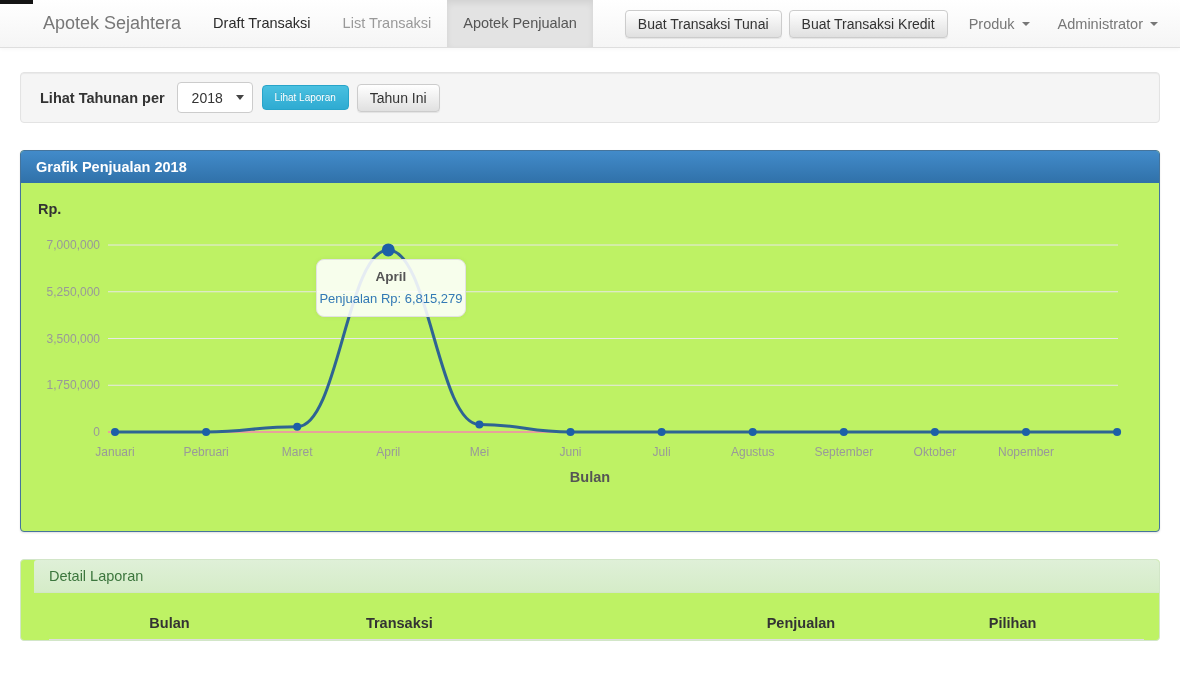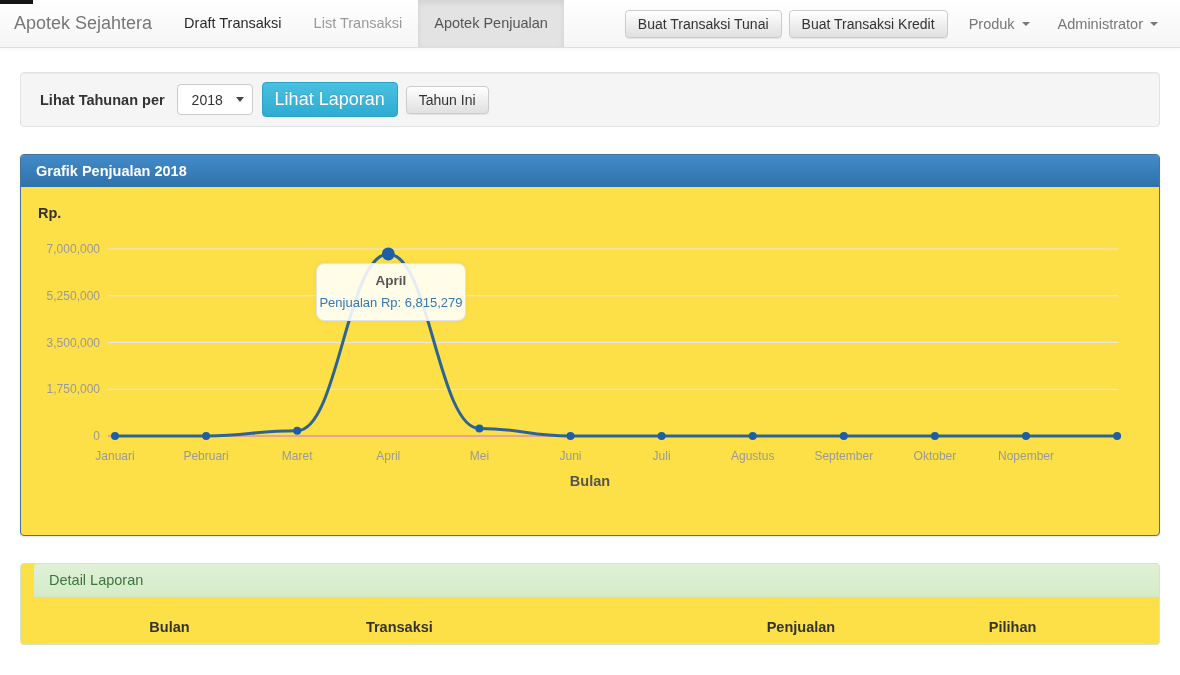--- a/index.html
+++ b/index.html
@@ -3,56 +3,56 @@
 <meta charset="utf-8">
 <style>
   * { box-sizing: border-box; margin: 0; padding: 0; }
   html,body { width:1180px; height:675px; overflow:hidden; }
   body { font-family:"Liberation Sans", sans-serif; background:#fff; color:#333; font-size:14px; position:relative; }
 
   
   .navbar { height:48px; background:linear-gradient(to bottom,#ffffff 0,#f5f5f5 100%);
             border-bottom:1px solid #dedede; display:flex; align-items:stretch;
             box-shadow:0 1px 4px rgba(0,0,0,.04); }
-  .brand { font-size:18px; color:#777; padding:0 16px 0 14px; line-height:47px; white-space:nowrap; }
+  .brand { font-size:18px; color:#777; padding:0 16px 0 14px; line-height:47px; white-space:nowrap;margin-left:29px; }
   .nav-tabs { display:flex; }
   .nav-tab { line-height:47px; padding:0 16px; font-size:14.5px; color:#999; cursor:pointer; white-space:nowrap; }
   .nav-tab.em { color:#2b2b2b; font-weight:normal; }
   .nav-tab.active { background:#e3e3e3; color:#555;
                     box-shadow:inset 0 3px 6px rgba(0,0,0,.08); }
   .navbar-right { margin-left:auto; display:flex; align-items:center; padding-right:8px; }
   .nav-dropdown { color:#777; font-size:14.5px; padding:0 14px; display:flex; align-items:center; gap:7px; cursor:pointer; white-space:nowrap; }
   .caret { width:0; height:0; border-left:4px solid transparent; border-right:4px solid transparent; border-top:4px solid #777; }
 
   
   .btn { display:inline-block; border-radius:4px; font-size:14px; cursor:pointer; text-align:center;
          font-family:"Liberation Sans",sans-serif; }
   .btn-default { background:linear-gradient(to bottom,#ffffff 0,#e0e0e0 100%);
                  border:1px solid #ccc; color:#333; padding:5px 12px;
                  box-shadow:inset 0 1px 0 rgba(255,255,255,.15),0 1px 1px rgba(0,0,0,.075); }
   .navbar .btn-default { margin-right:7px; }
   .btn-info { background:linear-gradient(to bottom,#49c0e0 0,#2fabd2 100%);
-              border:1px solid #28a4c9; color:#fff; padding:6px 12px; font-size:18px;
+              border:1px solid #28a4c9; color:#fff; padding:6px 12px; font-size:10px;
               text-shadow:0 -1px 0 rgba(0,0,0,.1); }
 
   
   .well { margin:24px 20px 0; background:#f5f5f5; border:1px solid #e3e3e3; border-radius:4px;
           padding:9px 19px; display:flex; align-items:center;
           box-shadow:inset 0 1px 1px rgba(0,0,0,.05); }
   .well-label { font-weight:bold; font-size:14.5px; color:#333; margin-right:12px; }
   .select-wrap { position:relative; margin-right:9px; }
   .select-wrap select { appearance:none; -webkit-appearance:none; width:76px; height:31px;
           border:1px solid #ccc; border-radius:4px; background:#fff; font-size:14px;
           padding:0 18px 0 14px; color:#333; font-family:"Liberation Sans",sans-serif; }
   .select-caret { position:absolute; right:9px; top:13px; width:0; height:0; pointer-events:none;
           border-left:4px solid transparent; border-right:4px solid transparent; border-top:5px solid #444; }
   .well .btn-info { margin-right:8px; }
 
   
-  .panel { margin:27px 20px 0; border-radius:4px; background:#fde047; }
+  .panel { margin:27px 20px 0; border-radius:4px; background:#bef264; }
   .panel-primary { border:1px solid #45749c; box-shadow:0 1px 2px rgba(0,0,0,.12); }
   .panel-primary > .panel-heading { background:linear-gradient(to bottom,#428bca 0,#3071a9 100%);
           color:#fff; font-weight:bold; font-size:14.5px; padding:8px 15px; border-radius:3px 3px 0 0; }
   .panel-success { border:1px solid #d2e6c8;padding-left:13px; }
   .panel-success > .panel-heading { background:linear-gradient(to bottom,#dff0d8 0,#d5ecc8 100%);
           color:#3c763d; font-size:14.5px; padding:8px 15px; border-radius:3px 3px 0 0;
           border-bottom:1px solid #d2e6c8; }
 
   
   #chart-body { position:relative; height:348px; border-radius:0 0 3px 3px; overflow:hidden; }

